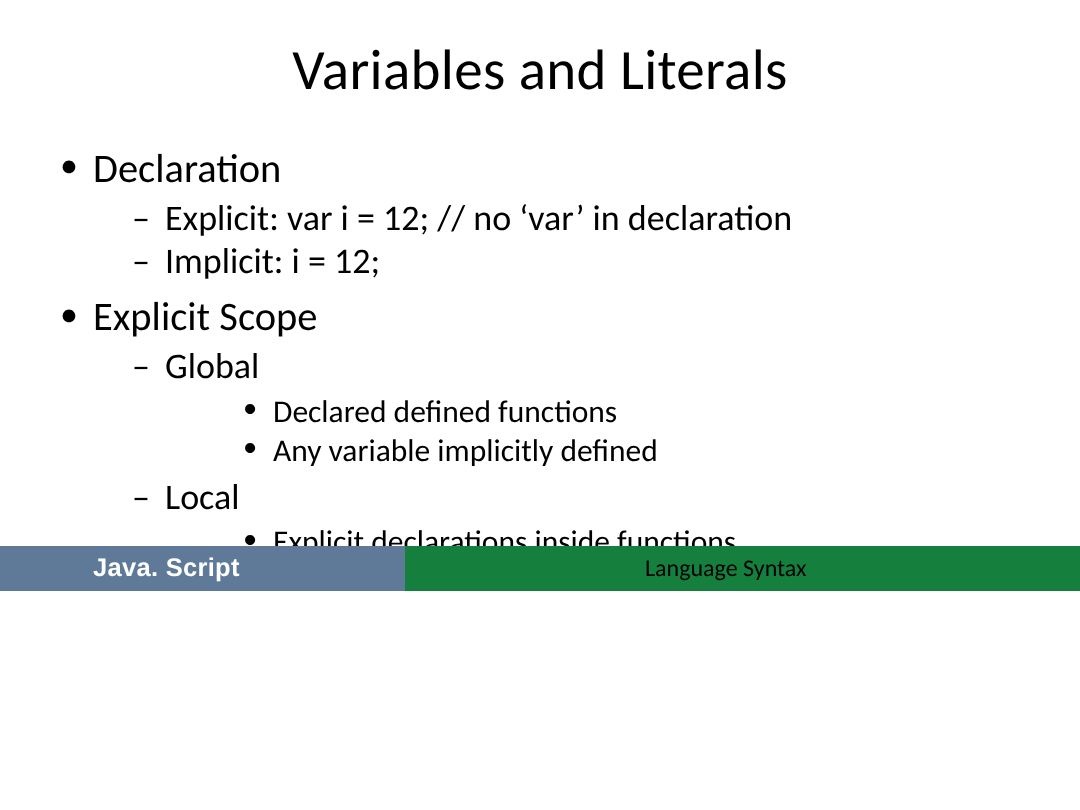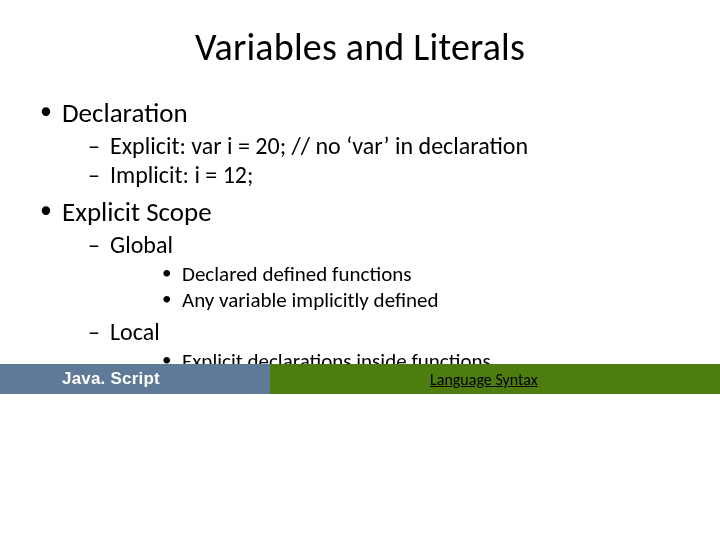--- a/index.html
+++ b/index.html
@@ -97,42 +97,41 @@
     font-family: Tahoma, Arial, sans-serif;
     font-weight: 700;
     font-size: 17px;
     display: flex;
     align-items: center;
     padding-left: 62px;
     letter-spacing: 0.2px;
   }
   .footer-right {
     flex: 1;
-    background: #4d7c0f;
+    background: #15803d;
     color: #000;
     font-family: Calibri, Arial, sans-serif;
     font-size: 16px;
     display: flex;
     align-items: center;
     padding-left: 160px;
-    text-decoration: underline;
   }
 </style>
 </head>
 <body>
 
 <div class="slide">
   <h1 class="title">Variables and Literals</h1>
 
   <ul class="bullets">
     <li class="level1">
       <span>Declaration</span>
       <ul class="sub">
         <li class="level2">
-          <span>Explicit: var i = 20; // no ‘var’ in declaration</span>
+          <span>Explicit: var i = 12; // no ‘var’ in declaration</span>
         </li>
         <li class="level2">
           <span>Implicit: i =  12;</span>
         </li>
       </ul>
     </li>
 
     <li class="level1">
       <span>Explicit Scope</span>
       <ul class="sub">

